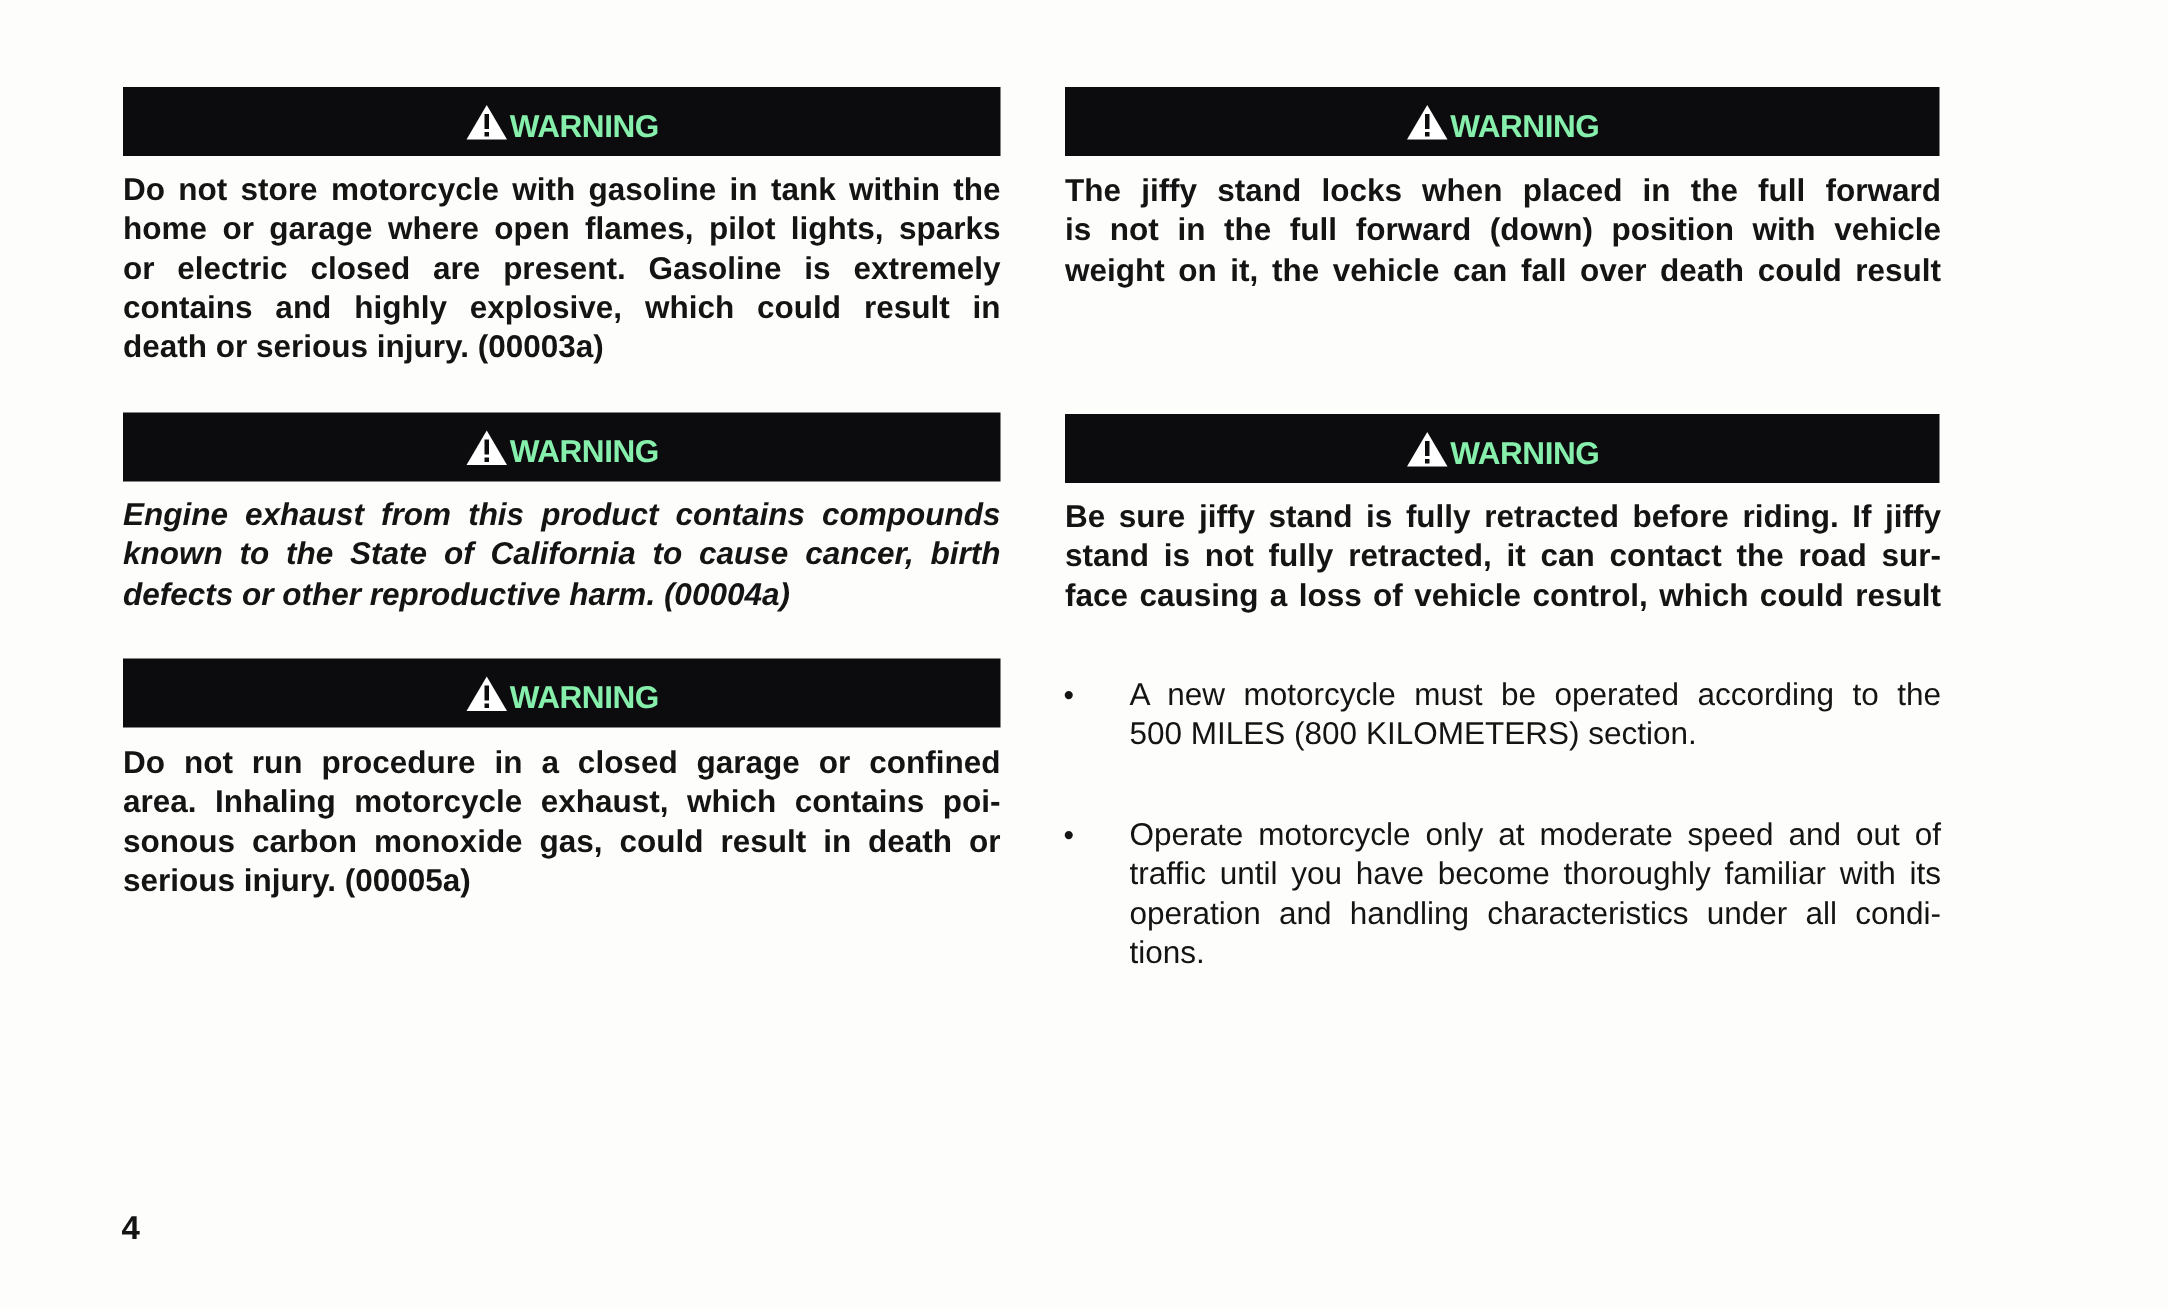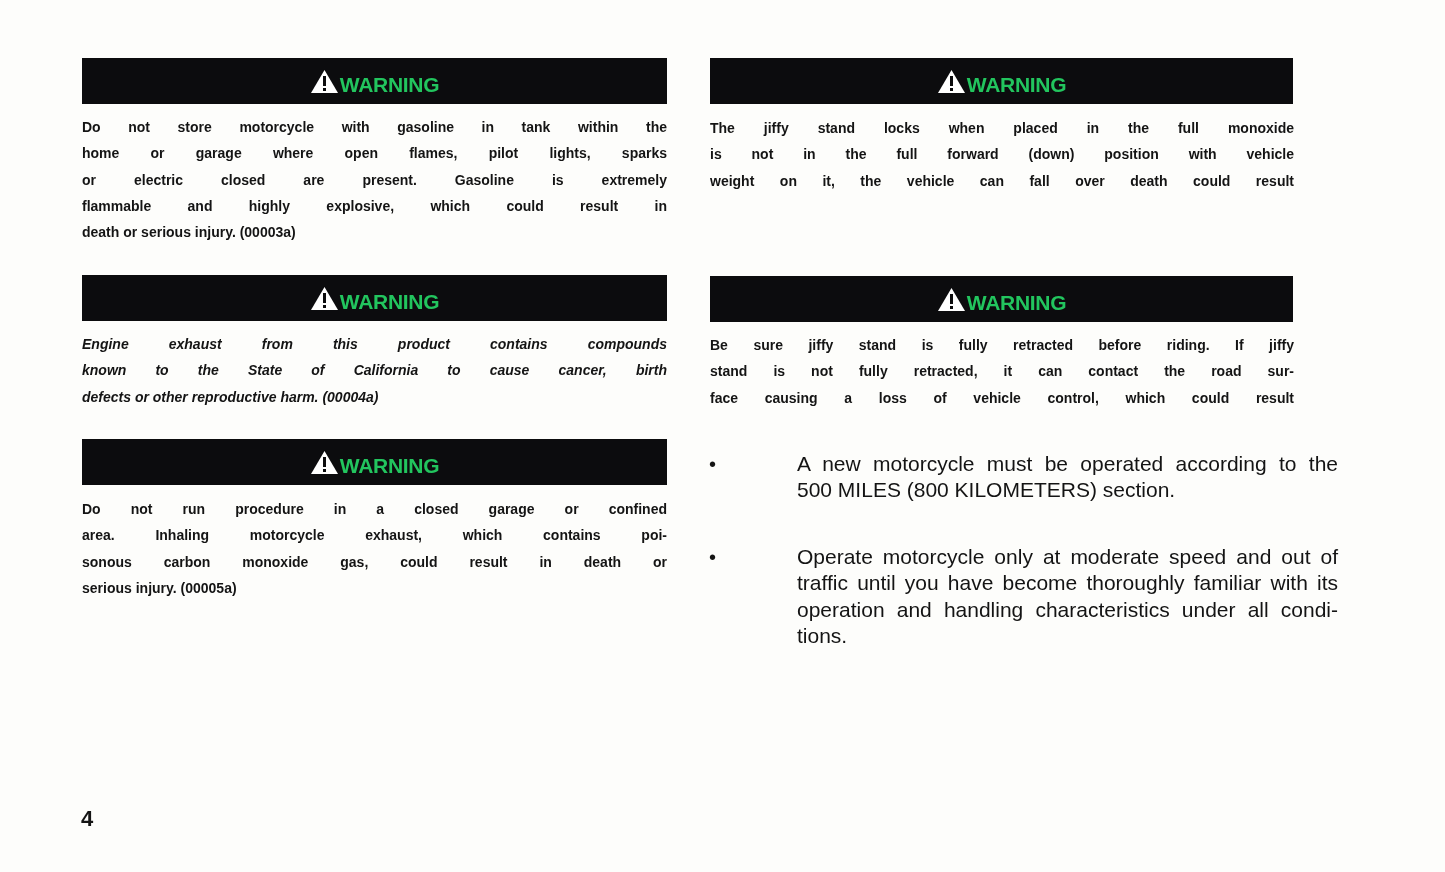--- a/index.html
+++ b/index.html
@@ -11,52 +11,52 @@
   }
   .banner {
     position: absolute;
     background: #0c0c0e;
     height: 46px;
     display: flex; align-items: center; justify-content: center;
   }
   .banner-inner { display: flex; align-items: flex-end; }
   .banner svg { width: 29px; height: 25px; display: block; margin-right: 1px; }
   .banner-label {
-    color: #22c55e; font-weight: bold; font-size: 21px; letter-spacing: -0.3px;
+    color: #86efac; font-weight: bold; font-size: 21px; letter-spacing: -0.3px;
     line-height: 21px; position: relative; top: 1px;
   }
   .para {
     position: absolute;
-    font-weight: bold; font-size: 14px; line-height: 26.3px;
+    font-weight: bold; font-size: 21px; line-height: 26.3px;
   }
   .line { display: block; white-space: nowrap; text-align: justify; text-align-last: justify; height: 26.3px; }
   .line.last { text-align-last: left; }
   .bullet-item { position: absolute; font-size: 21px; line-height: 26.3px; }
   .bullet-dot { position: absolute; left: 0; top: 0; font-size: 20px; }
-  .bullet-text { position: absolute; left: 44px; width: 541px; margin-left: 44px; }
+  .bullet-text { position: absolute; left: 44px; width: 541px; }
   .page-num { position: absolute; left: 81px; top: 806px; font-weight: bold; font-size: 22px; }
 </style>
 </head>
 <body>
 
 <div class="banner" style="left:82px; top:58px; width:585px;">
   <div class="banner-inner">
     <svg viewBox="0 0 29 25">
         <path d="M14.5 1 L28 24 L1 24 Z" fill="#fff"></path>
         <rect x="13" y="7" width="3" height="10" fill="#0c0c0e"></rect>
         <rect x="13" y="19" width="3" height="3" fill="#0c0c0e"></rect>
       </svg>
     <span class="banner-label">WARNING</span>
   </div>
 </div>
 <div class="para" style="left:82px; top:114px; width:585px;">
   <span class="line">Do not store motorcycle with gasoline in tank within the</span>
   <span class="line">home or garage where open flames, pilot lights, sparks</span>
   <span class="line">or electric closed are present. Gasoline is extremely</span>
-  <span class="line">flammable and highly explosive, which could result in</span>
+  <span class="line">contains and highly explosive, which could result in</span>
   <span class="line last">death or serious injury. (00003a)</span>
 </div>
 
 <div class="banner" style="left:82px; top:275px; width:585px;">
   <div class="banner-inner">
     <svg viewBox="0 0 29 25">
         <path d="M14.5 1 L28 24 L1 24 Z" fill="#fff"></path>
         <rect x="13" y="7" width="3" height="10" fill="#0c0c0e"></rect>
         <rect x="13" y="19" width="3" height="3" fill="#0c0c0e"></rect>
       </svg>
@@ -90,21 +90,21 @@
   <div class="banner-inner">
     <svg viewBox="0 0 29 25">
         <path d="M14.5 1 L28 24 L1 24 Z" fill="#fff"></path>
         <rect x="13" y="7" width="3" height="10" fill="#0c0c0e"></rect>
         <rect x="13" y="19" width="3" height="3" fill="#0c0c0e"></rect>
       </svg>
     <span class="banner-label">WARNING</span>
   </div>
 </div>
 <div class="para" style="left:710px; top:115px; width:584px;">
-  <span class="line">The jiffy stand locks when placed in the full monoxide</span>
+  <span class="line">The jiffy stand locks when placed in the full forward</span>
   <span class="line">is not in the full forward (down) position with vehicle</span>
   <span class="line">weight on it, the vehicle can fall over death could result</span>
 </div>
 
 <div class="banner" style="left:710px; top:276px; width:583px;">
   <div class="banner-inner">
     <svg viewBox="0 0 29 25">
         <path d="M14.5 1 L28 24 L1 24 Z" fill="#fff"></path>
         <rect x="13" y="7" width="3" height="10" fill="#0c0c0e"></rect>
         <rect x="13" y="19" width="3" height="3" fill="#0c0c0e"></rect>

